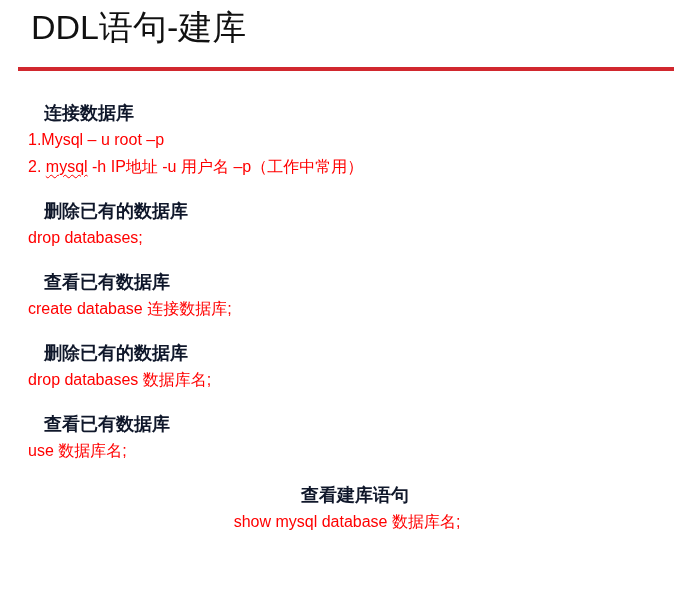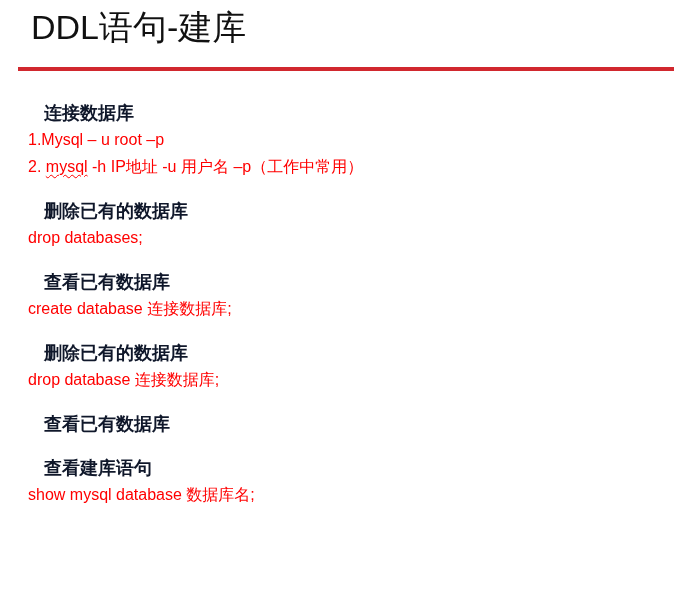--- a/index.html
+++ b/index.html
@@ -51,20 +51,21 @@
     left: 28px;
     top: 100px;
     right: 8px;
   }
 
   .block {
     margin: 0 0 18px 0;
   }
   .block:last-child {
     margin-bottom: 0;
+    text-align: center;
   }
 
   .block-heading {
     font-size: 18px;
     font-weight: bold;
     color: #0f172a;
     line-height: 26px;
     white-space: nowrap;
     margin-left: 16px;
   }
@@ -108,25 +109,26 @@
       <div class="code-line">drop databases;</div>
     </div>
 
     <div class="block">
       <div class="block-heading">查看已有数据库</div>
       <div class="code-line">create database 连接数据库;</div>
     </div>
 
     <div class="block">
       <div class="block-heading">删除已有的数据库</div>
-      <div class="code-line">drop database 连接数据库;</div>
+      <div class="code-line">drop databases 数据库名;</div>
     </div>
 
     <div class="block">
       <div class="block-heading">查看已有数据库</div>
+      <div class="code-line">use 数据库名;</div>
     </div>
 
     <div class="block">
       <div class="block-heading">查看建库语句</div>
       <div class="code-line">show mysql database 数据库名;</div>
     </div>
 
   </div>
 </div>
 

